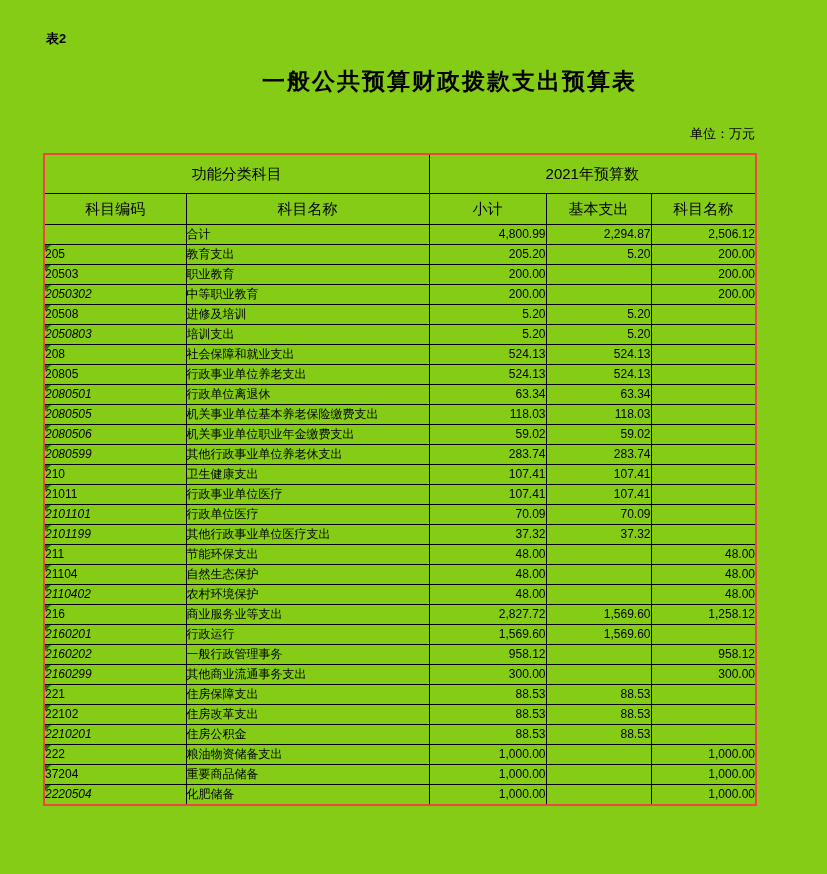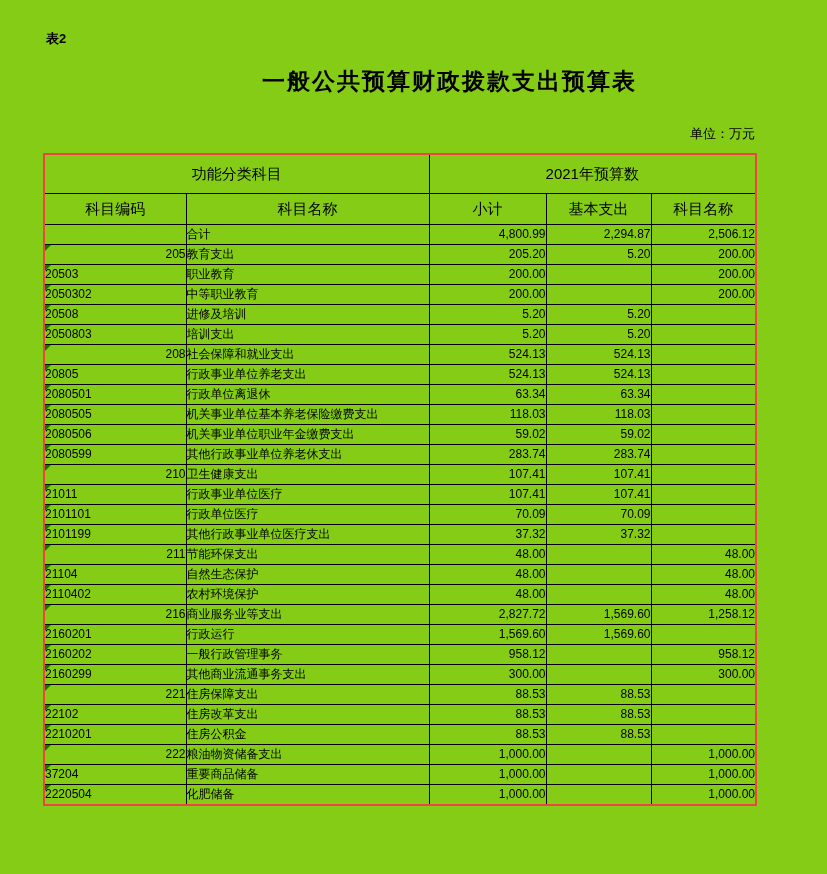--- a/index.html
+++ b/index.html
@@ -23,23 +23,23 @@
   tr.hdr1 th{height:38px;}
   tr.hdr2 th{height:30px;}
   tbody td{height:19px;font-size:12px;line-height:19px;}
   td.code-cell{position:relative;}
   td.name-cell{padding-left:3px;}
   td.num-cell{text-align:right;padding-right:4px;}
   .tri{
     position:absolute;left:0;top:0;width:0;height:0;
     border-top:6px solid #008000;border-right:6px solid transparent;
   }
-  .code-lvl1{padding-left:2px;text-align:right;}
+  .code-lvl1{padding-left:2px;}
   .code-lvl2{padding-left:10px;}
-  .code-lvl3{padding-left:19px;}
+  .code-lvl3{padding-left:19px;font-style:italic;}
   .name-lvl0{padding-left:3px;}
   .name-lvl1{padding-left:3px;margin-top:45px;}
   .name-lvl2{padding-left:13px;}
   .name-lvl3{padding-left:22px;}
 </style>
 </head>
 <body>
 
 <div class="page">
 

